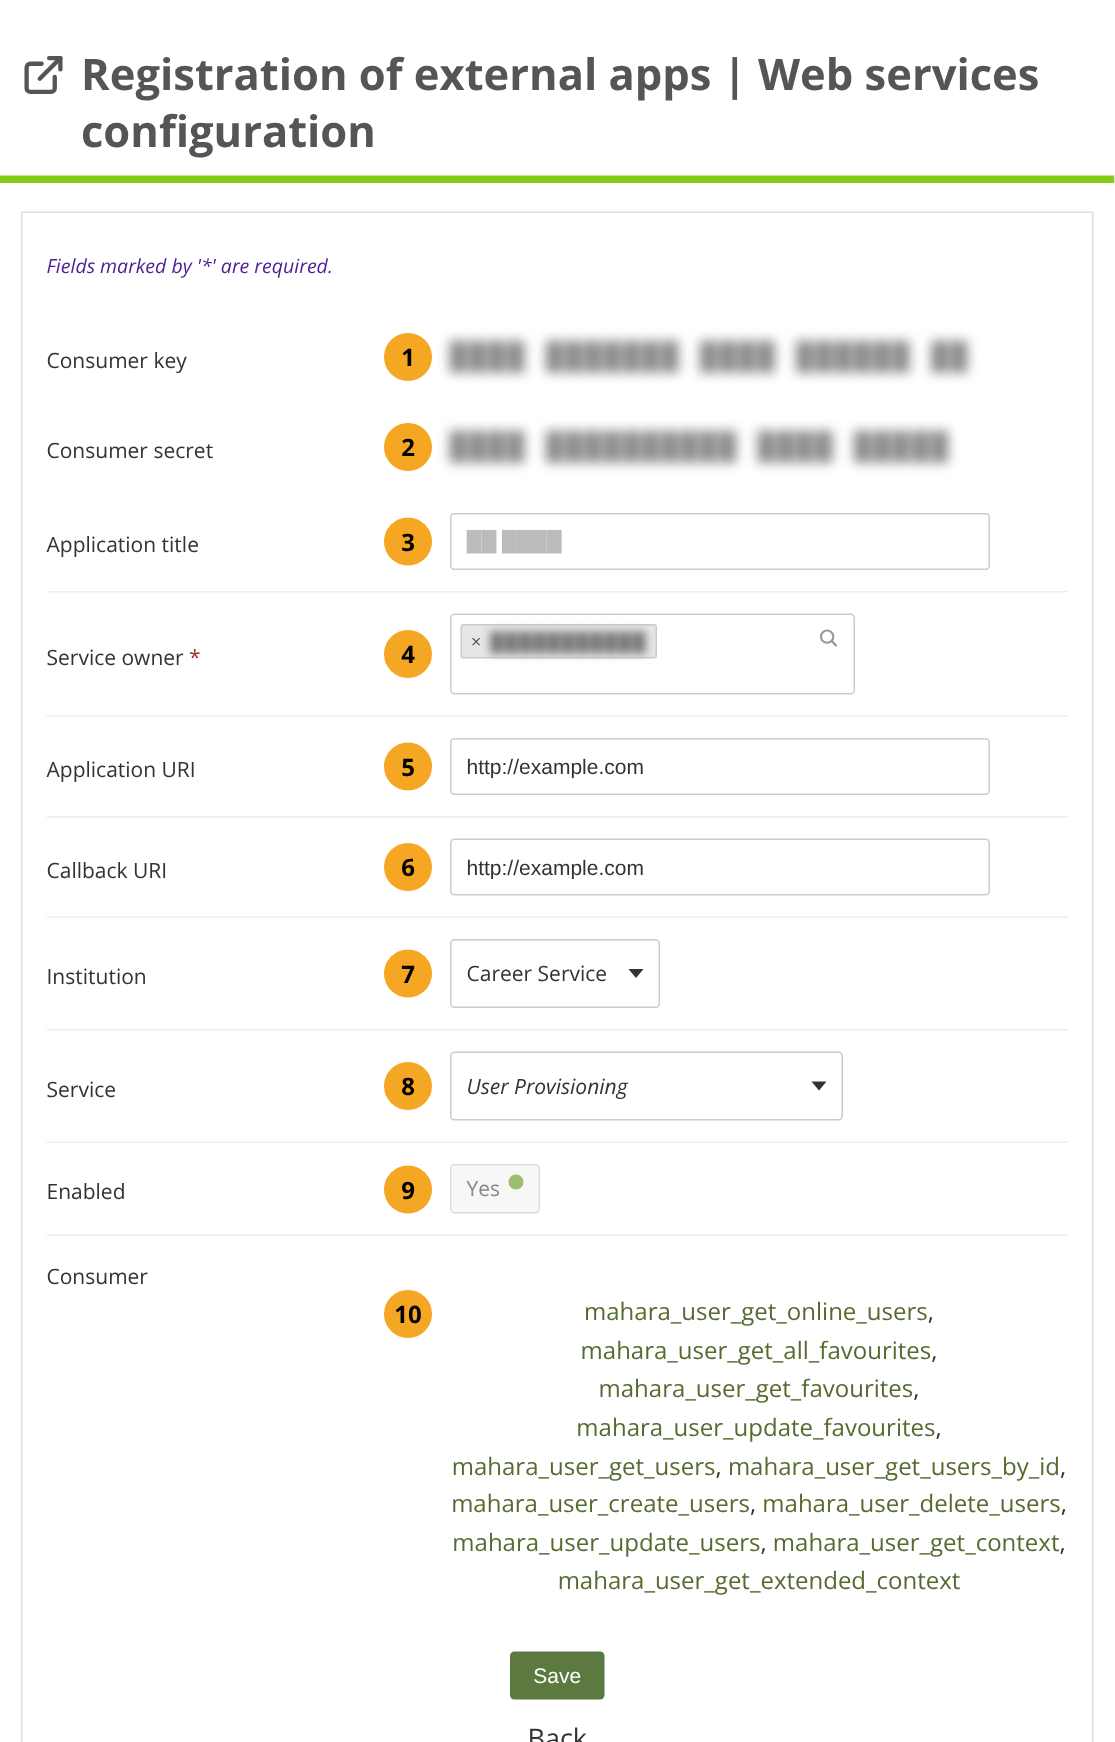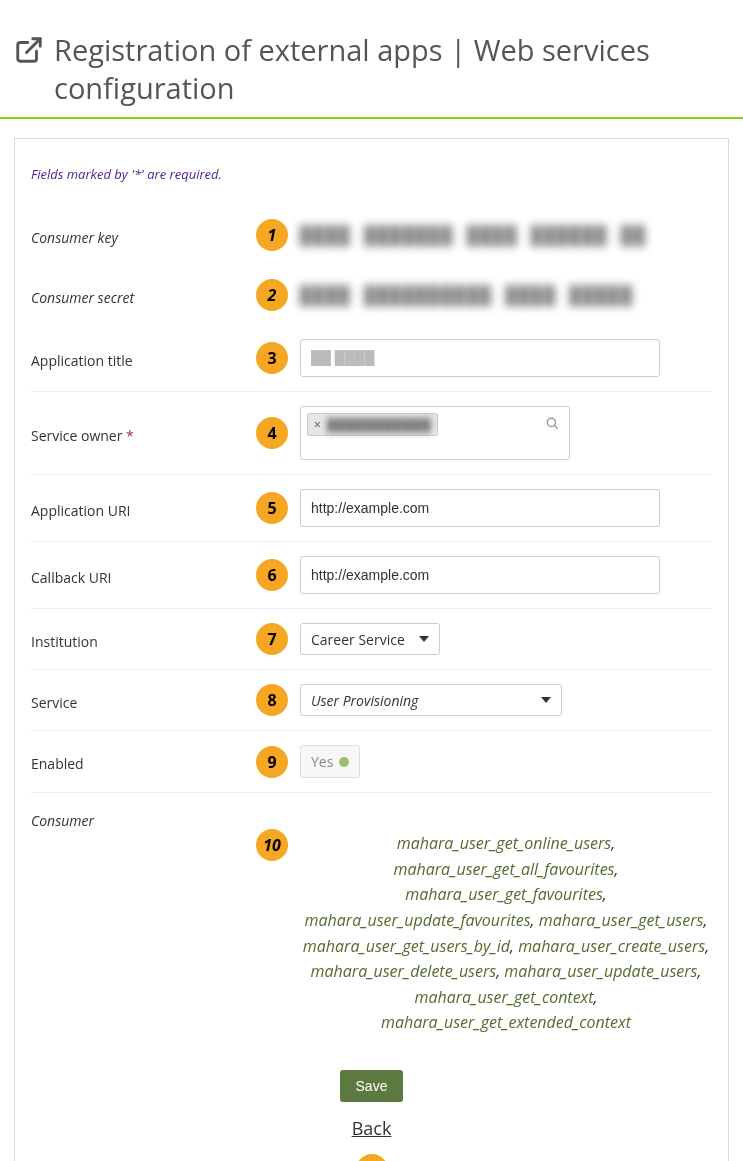--- a/index.html
+++ b/index.html
@@ -5,25 +5,25 @@
   * { box-sizing: border-box; }
   body {
     margin: 0;
     font-family: "Open Sans", "Helvetica Neue", Arial, sans-serif;
     color: #333;
     background: #fff;
     width: 743px;
   }
   .page-title {
     font-size: 29px;
-    font-weight: 400;
+    font-weight: 700;
     color: #555;
     padding: 12px 14px 10px 14px;
     line-height: 1.3;
-    border-bottom: 2px solid #84cc16;
+    border-bottom: 5px solid #84cc16;
     display: flex;
     align-items: flex-start;
     gap: 10px;
   }
   .page-title .icon {
     flex: 0 0 auto;
     margin-top: 4px;
   }
   .card {
     margin: 14px;
@@ -36,21 +36,21 @@
     font-size: 13px;
     margin: 10px 0 22px 0;
   }
   .form-row {
     display: flex;
     align-items: center;
     padding: 14px 0;
     border-bottom: 1px solid #eee;
     position: relative;
   }
-  .form-row.noborder { border-bottom: none; font-style: italic; }
+  .form-row.noborder { border-bottom: none; }
   .form-row.align-top { align-items: flex-start; }
   .form-label {
     width: 225px;
     flex: 0 0 225px;
     font-size: 14px;
     color: #333;
     padding-right: 8px;
     padding-top: 4px;
   }
   .form-label .req {
@@ -115,34 +115,33 @@
     font-size: 12px;
     color: #777;
   }
   .tag .x { font-size: 12px; color:#555; }
   .tag .blur { filter: blur(3px); letter-spacing:1px; }
   .select-box {
     display: inline-flex;
     align-items: center;
     justify-content: space-between;
     min-width: 140px;
-    height: 32px;
+    height: 46px;
     cursor: pointer;
     gap: 12px;
   }
   .select-box.wide { width: 262px; font-style: italic; }
   .caret {
     width: 0; height: 0;
     border-left: 5px solid transparent;
     border-right: 5px solid transparent;
     border-top: 6px solid #333;
   }
   .toggle {
     display: inline-flex;
-    align-items: center;
     gap: 6px;
     border: 1px solid #ddd;
     background: #f7f7f7;
     border-radius: 3px;
     padding: 6px 10px;
     font-size: 14px;
     color: #888;
   }
   .toggle .dot {
     width: 10px; height: 10px; border-radius: 50%;

